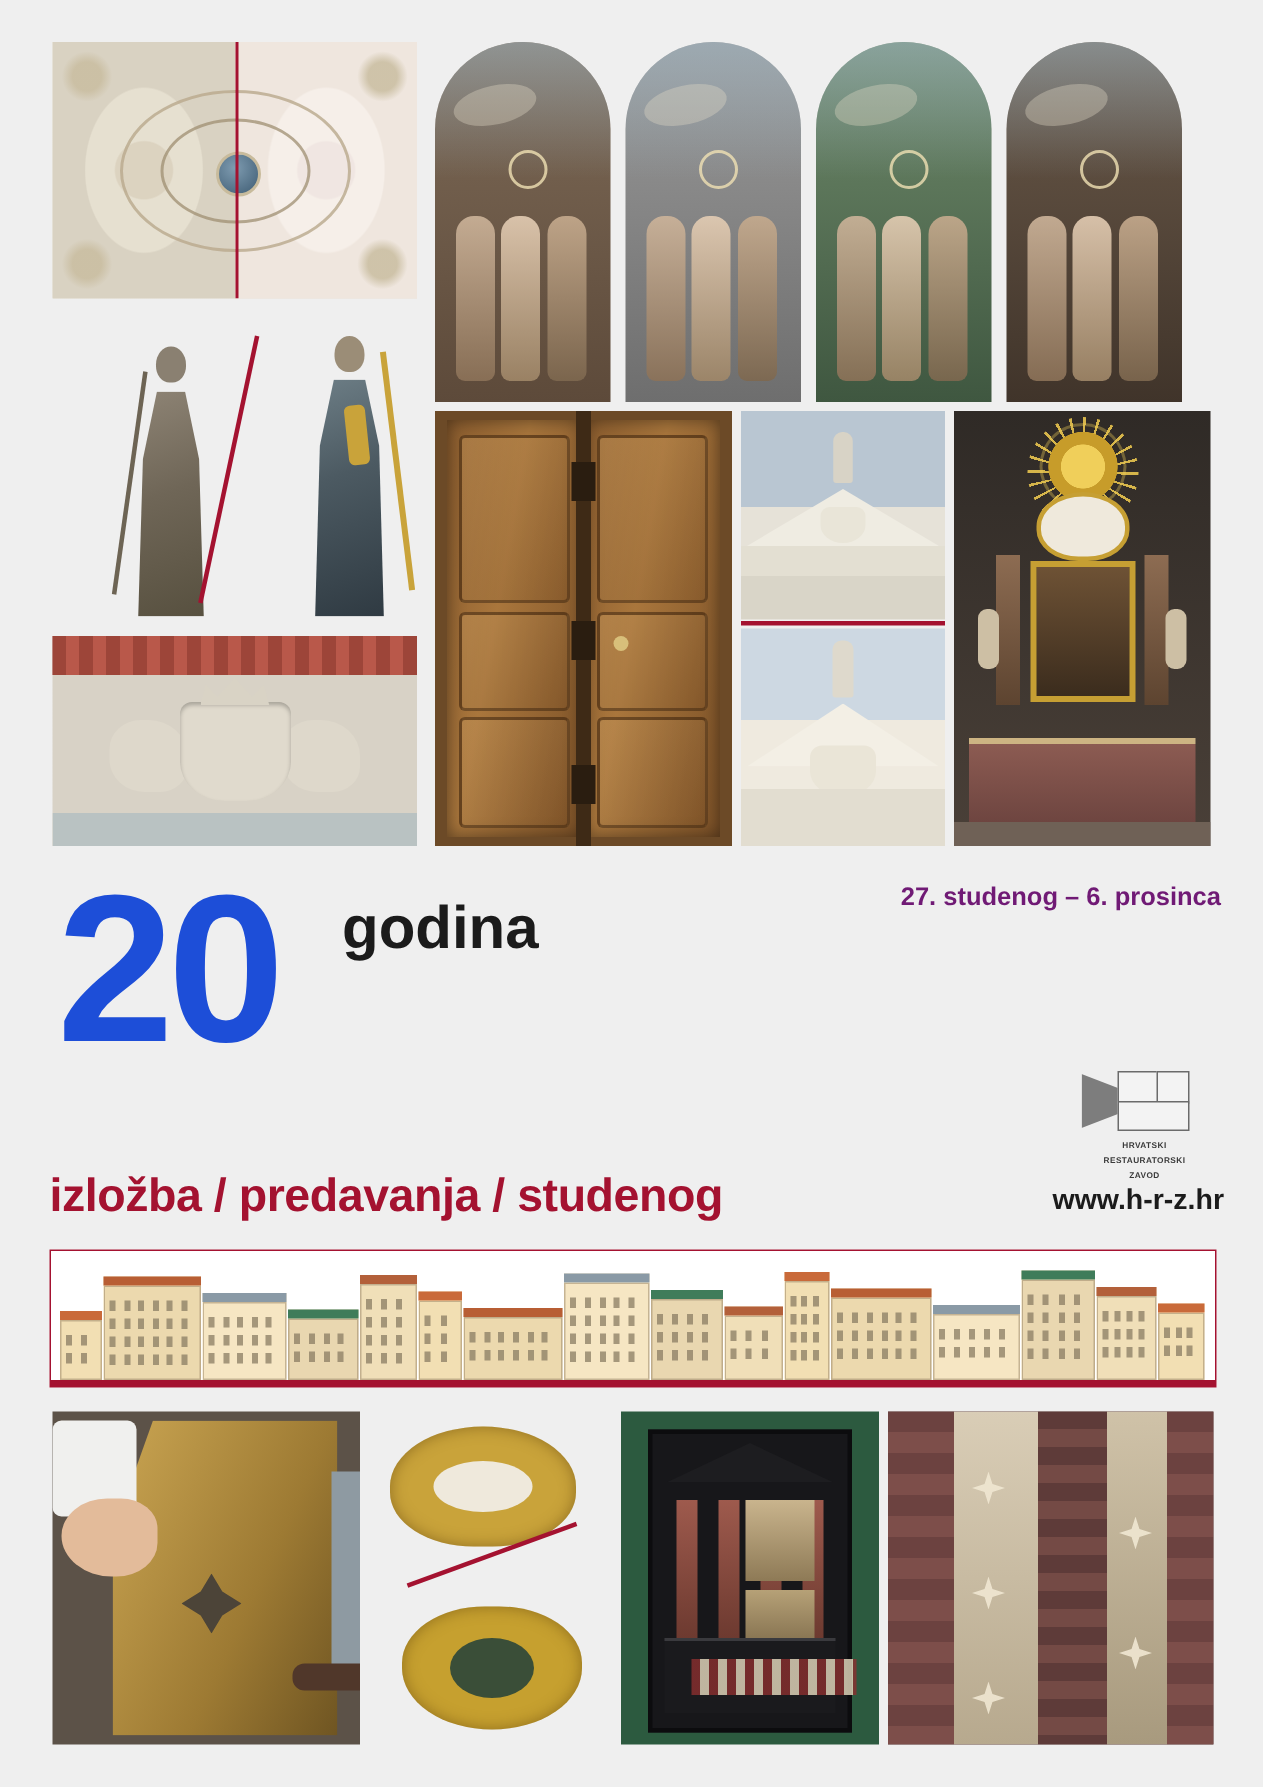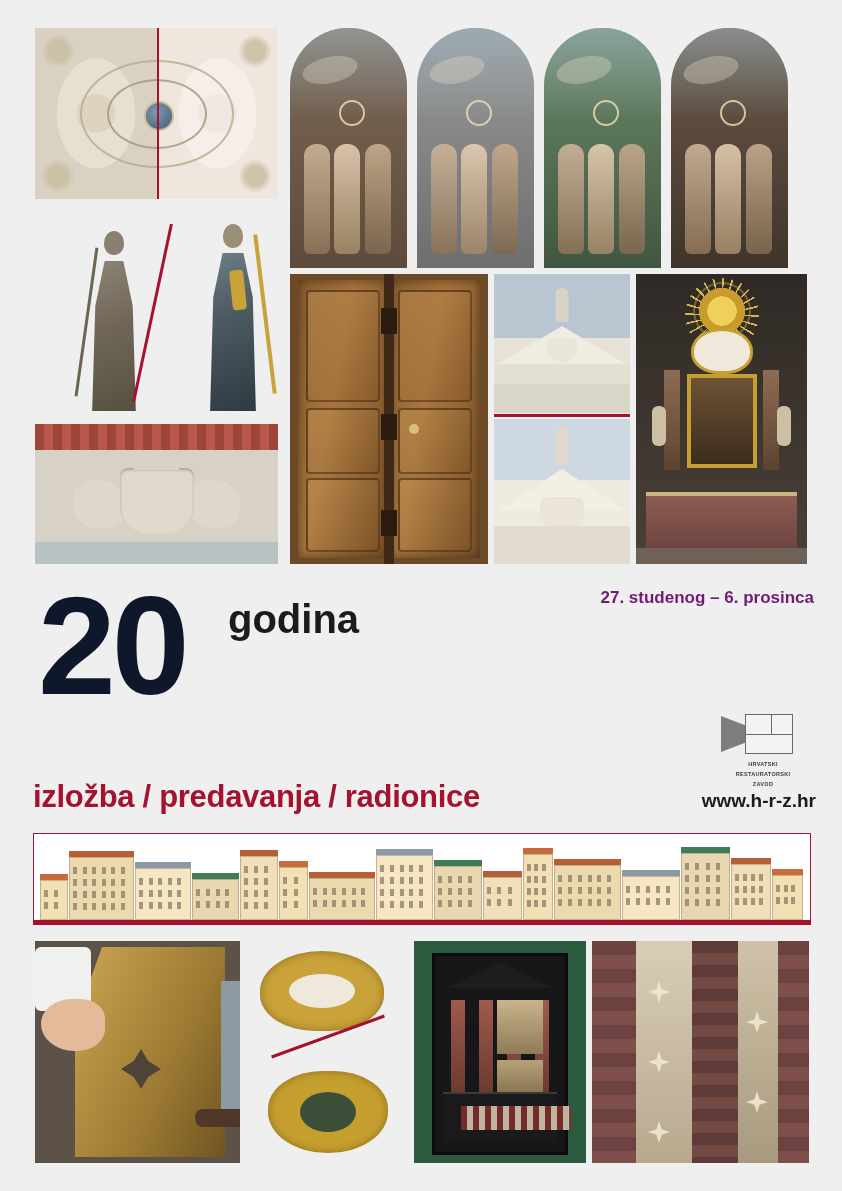--- a/index.html
+++ b/index.html
@@ -143,21 +143,21 @@
   #altar .mensa{position:absolute;left:10px;right:10px;bottom:16px;height:52px;
      background:linear-gradient(#8c5b52,#6e4540);border-top:4px solid #cdb483;}
   #altar .floor{position:absolute;left:0;right:0;bottom:0;height:16px;background:#6f6156;}
   #altar .angel{position:absolute;top:132px;width:14px;height:40px;background:#cdbfa4;border-radius:6px;}
   #altar .al{left:16px}#altar .ar{right:16px}
 
   
   #headline{position:absolute;left:38px;top:586px;width:520px;}
   .num20{
     position:absolute;left:0;top:0;
-    font-size:140px;line-height:120px;font-weight:bold;color:#0f172a;letter-spacing:-4px;
+    font-size:140px;line-height:120px;font-weight:bold;color:#1d4ed8;letter-spacing:-4px;
   }
   .lines{position:absolute;left:190px;top:8px;}
   .lines div{font-size:40px;line-height:50px;font-weight:bold;color:#1b1b1b;}
   .subline{position:absolute;left:33px;top:779px;font-size:31px;font-weight:bold;color:#a41230;letter-spacing:-.3px;}
 
   #eventinfo{position:absolute;right:28px;top:586px;text-align:right;}
   #eventinfo div{font-size:17px;line-height:24px;font-weight:bold;color:#701a75;}
 
   #logoblock{position:absolute;right:24px;top:712px;width:110px;text-align:center;}
   #logoblock .mark{width:84px;height:46px;margin:0 auto;position:relative;}
@@ -342,21 +342,21 @@
     <div class="mensa"></div>
       <div class="floor"></div>
   </div>
 
   <div id="headline">
     <div class="num20">20</div>
     <div class="lines">
       <div>godina</div>
     </div>
   </div>
-  <div class="subline">izložba / predavanja / radionice</div>
+  <div class="subline">izložba / predavanja / studenog</div>
 
   <div id="eventinfo">
     <div>27. studenog – 6. prosinca</div>
   </div>
 
   <div id="logoblock">
     <div class="mark">
       <div class="tri"></div>
       <div class="sq s1"></div>
         <div class="sq s2"></div>

